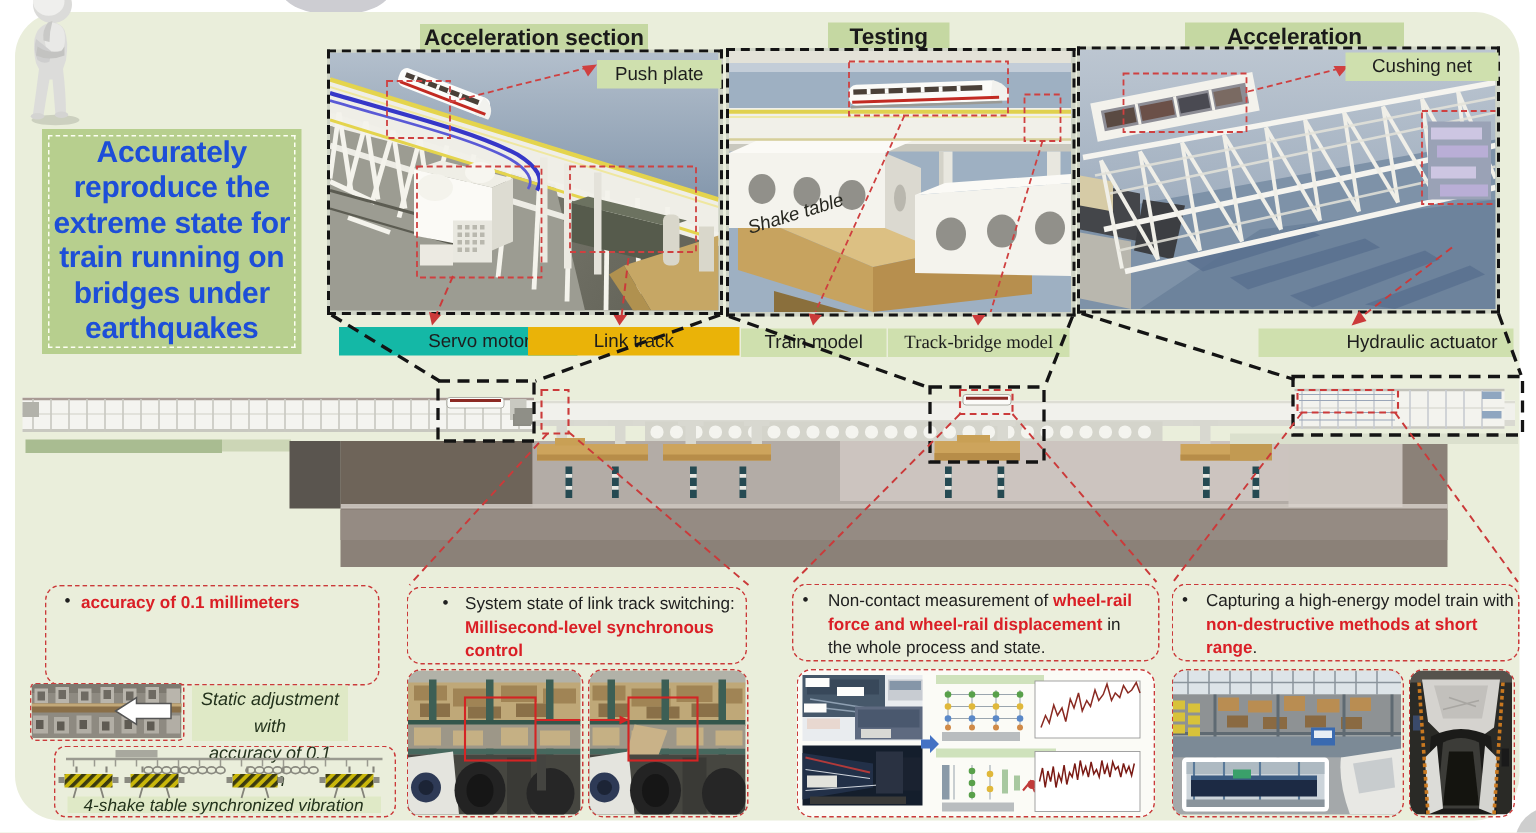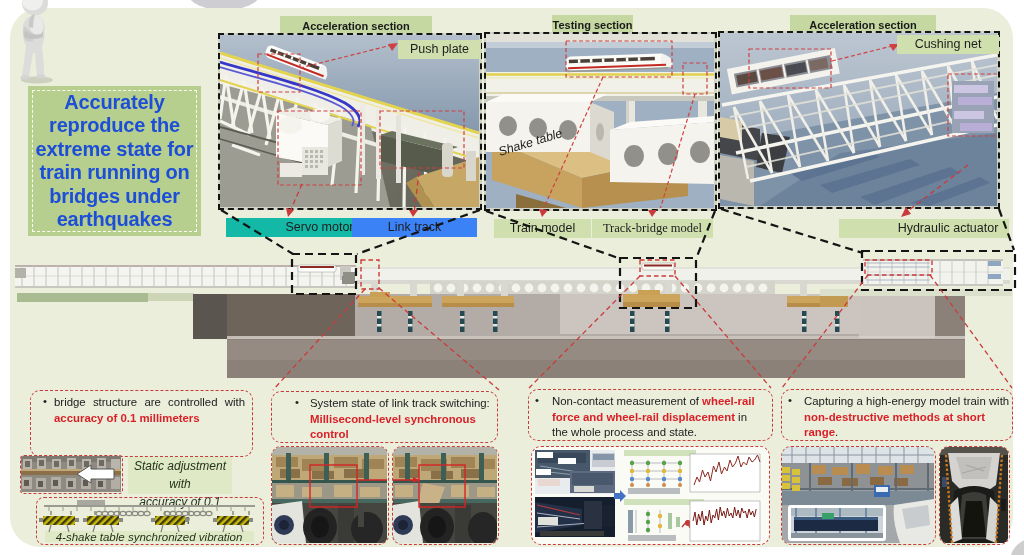--- a/index.html
+++ b/index.html
@@ -1,21 +1,21 @@
 <!DOCTYPE html>
 <html><head>
 <meta charset="utf-8">
 <style>
   html,body{margin:0;padding:0;}
   body{width:1024px;height:555px;position:relative;background:#ffffff;overflow:hidden;
        font-family:"Liberation Sans",sans-serif;}
   .abs{position:absolute;}
   .page{left:10px;top:8px;width:1003px;height:539px;background:#eaeedb;border-radius:30px;}
   .glabel{background:#c5d8a2;color:#1a1a1a;text-align:center;}
-  .seclab{font-weight:bold;font-size:11px;line-height:20px;height:20px;}
+  .seclab{font-weight:bold;font-size:15px;line-height:20px;height:20px;}
   .small{font-size:12.5px;line-height:19px;height:19px;color:#1d1d1d;}
   .panel{border:2.6px dashed #141414;box-sizing:border-box;background:#cfd4c6;}
   .rbox{border:1.7px dashed #cb3a3a;border-radius:10px;box-sizing:border-box;}
   .btxt{font-size:11.4px;line-height:15.6px;color:#202020;}
   .red{color:#da1f26;font-weight:bold;}
   .cap{background:#dfe9c6;font-style:italic;font-size:12px;color:#23321c;text-align:center;}
   .jline{text-align:justify;text-align-last:justify;}
   svg{display:block;}
 </style>
 </head>
@@ -310,21 +310,21 @@
   <line x1="112" y1="28" x2="172" y2="13"></line>
  </g>
  <polygon points="179,11 169,11 173,18" fill="#cf4040"></polygon>
 </svg>
 </div>
 
 <div class="abs glabel small" style="left:398px;top:40px;width:83px;background:#cfe0ae;">Push plate</div>
 <div class="abs glabel small" style="left:897px;top:35px;width:102px;background:#cfe0ae;">Cushing net</div>
 
 <div class="abs glabel small" style="left:226px;top:218px;width:131px;background:#14b8a6;padding-left:28px;">Servo motor</div>
-<div class="abs glabel small" style="left:352px;top:218px;width:125px;background:#3b82f6;">Link track</div>
+<div class="abs glabel small" style="left:352px;top:218px;width:141px;background:#eab308;">Link track</div>
 <div class="abs glabel small" style="left:494px;top:219px;width:97px;background:#cfe0ae;">Train model</div>
 <div class="abs glabel small" style="left:592px;top:219px;width:121px;background:#cfe0ae;font-family:Liberation Serif, serif;">Track-bridge model</div>
 <div class="abs glabel small" style="left:839px;top:219px;width:122px;background:#cfe0ae;padding-left:48px;">Hydraulic actuator</div>
 
 <svg class="abs" style="left:10px;top:245px;" width="1004" height="140" viewBox="10 245 1004 140" id="pano">
  <defs>
   <linearGradient id="wall" x1="0" y1="0" x2="0" y2="1">
    <stop offset="0" stop-color="#b5aba3"></stop>
         <stop offset="0.45" stop-color="#968c84"></stop>
         <stop offset="1" stop-color="#746b64"></stop>
@@ -538,21 +538,20 @@
   <polygon points="901,217 911,214 906,207"></polygon>
   <polygon points="288,217 294,210 286,208"></polygon>
   <polygon points="413,217 418,210 409,210"></polygon>
   <polygon points="542,217 548,210 539,209"></polygon>
   <polygon points="652,217 657,210 648,210"></polygon>
  </g>
 </svg>
 
 <div class="abs rbox btxt" style="left:30px;top:390px;width:223px;height:67px;padding:4px 7px 0 23px;">
   <span class="abs" style="left:12px;top:3px;">•</span>
-  <div class="jline">bridge structure are controlled with</div>
   <div class="red">accuracy of 0.1 millimeters</div>
 </div>
 <div class="abs rbox" style="left:20px;top:455px;width:103px;height:39px;border-radius:4px;overflow:hidden;" id="photo1">
 <svg width="100" height="36" viewBox="0 0 100 36">
  <rect width="100" height="36" fill="#8e8a81"></rect>
  <rect y="0" width="100" height="6" fill="#7d7970"></rect>
  <g fill="#b9b5ac">
   <rect x="2" y="3" width="9" height="10"></rect>
         <rect x="16" y="2" width="9" height="11"></rect>
         <rect x="31" y="3" width="9" height="10"></rect>

